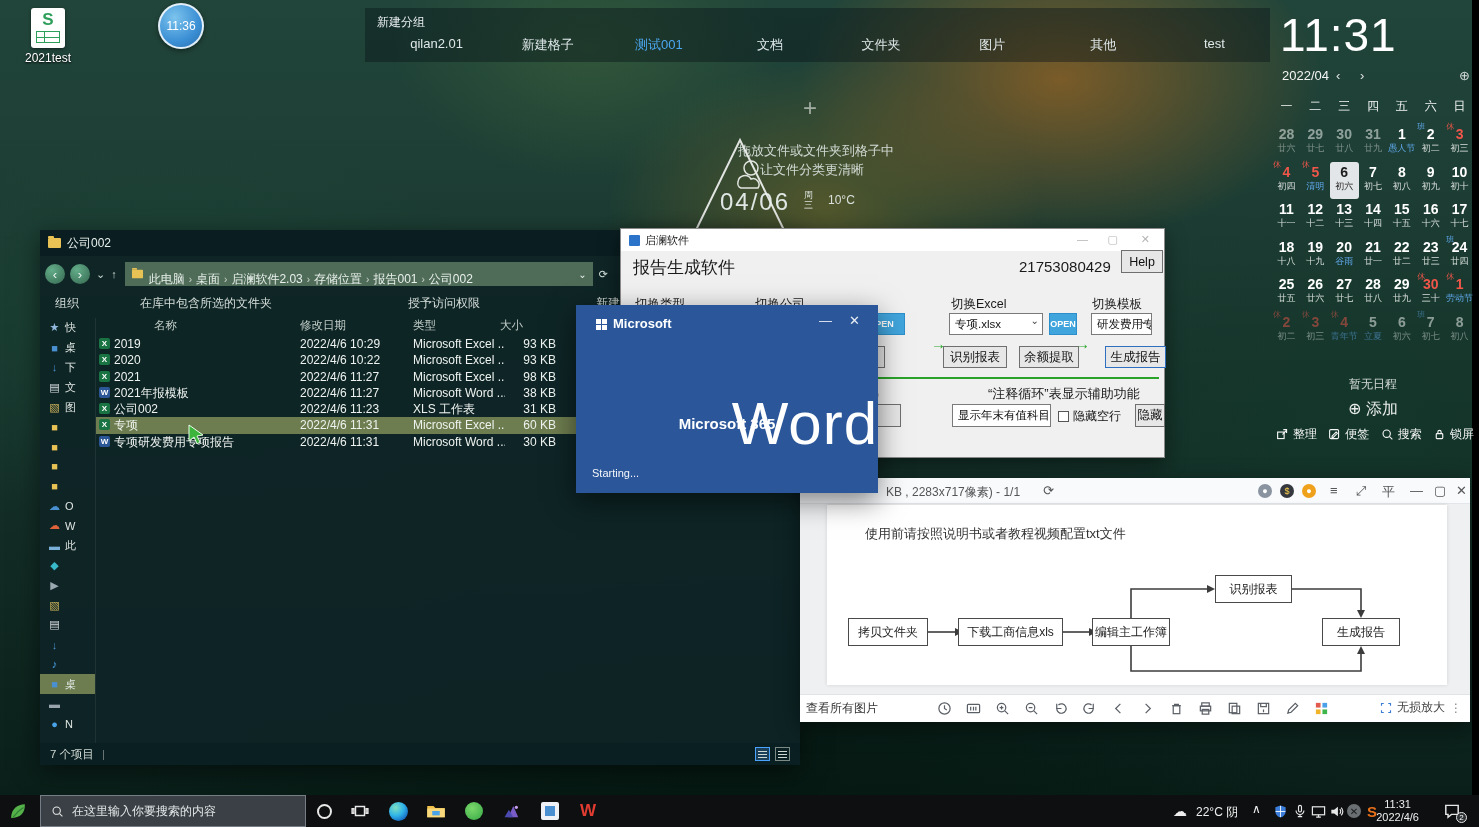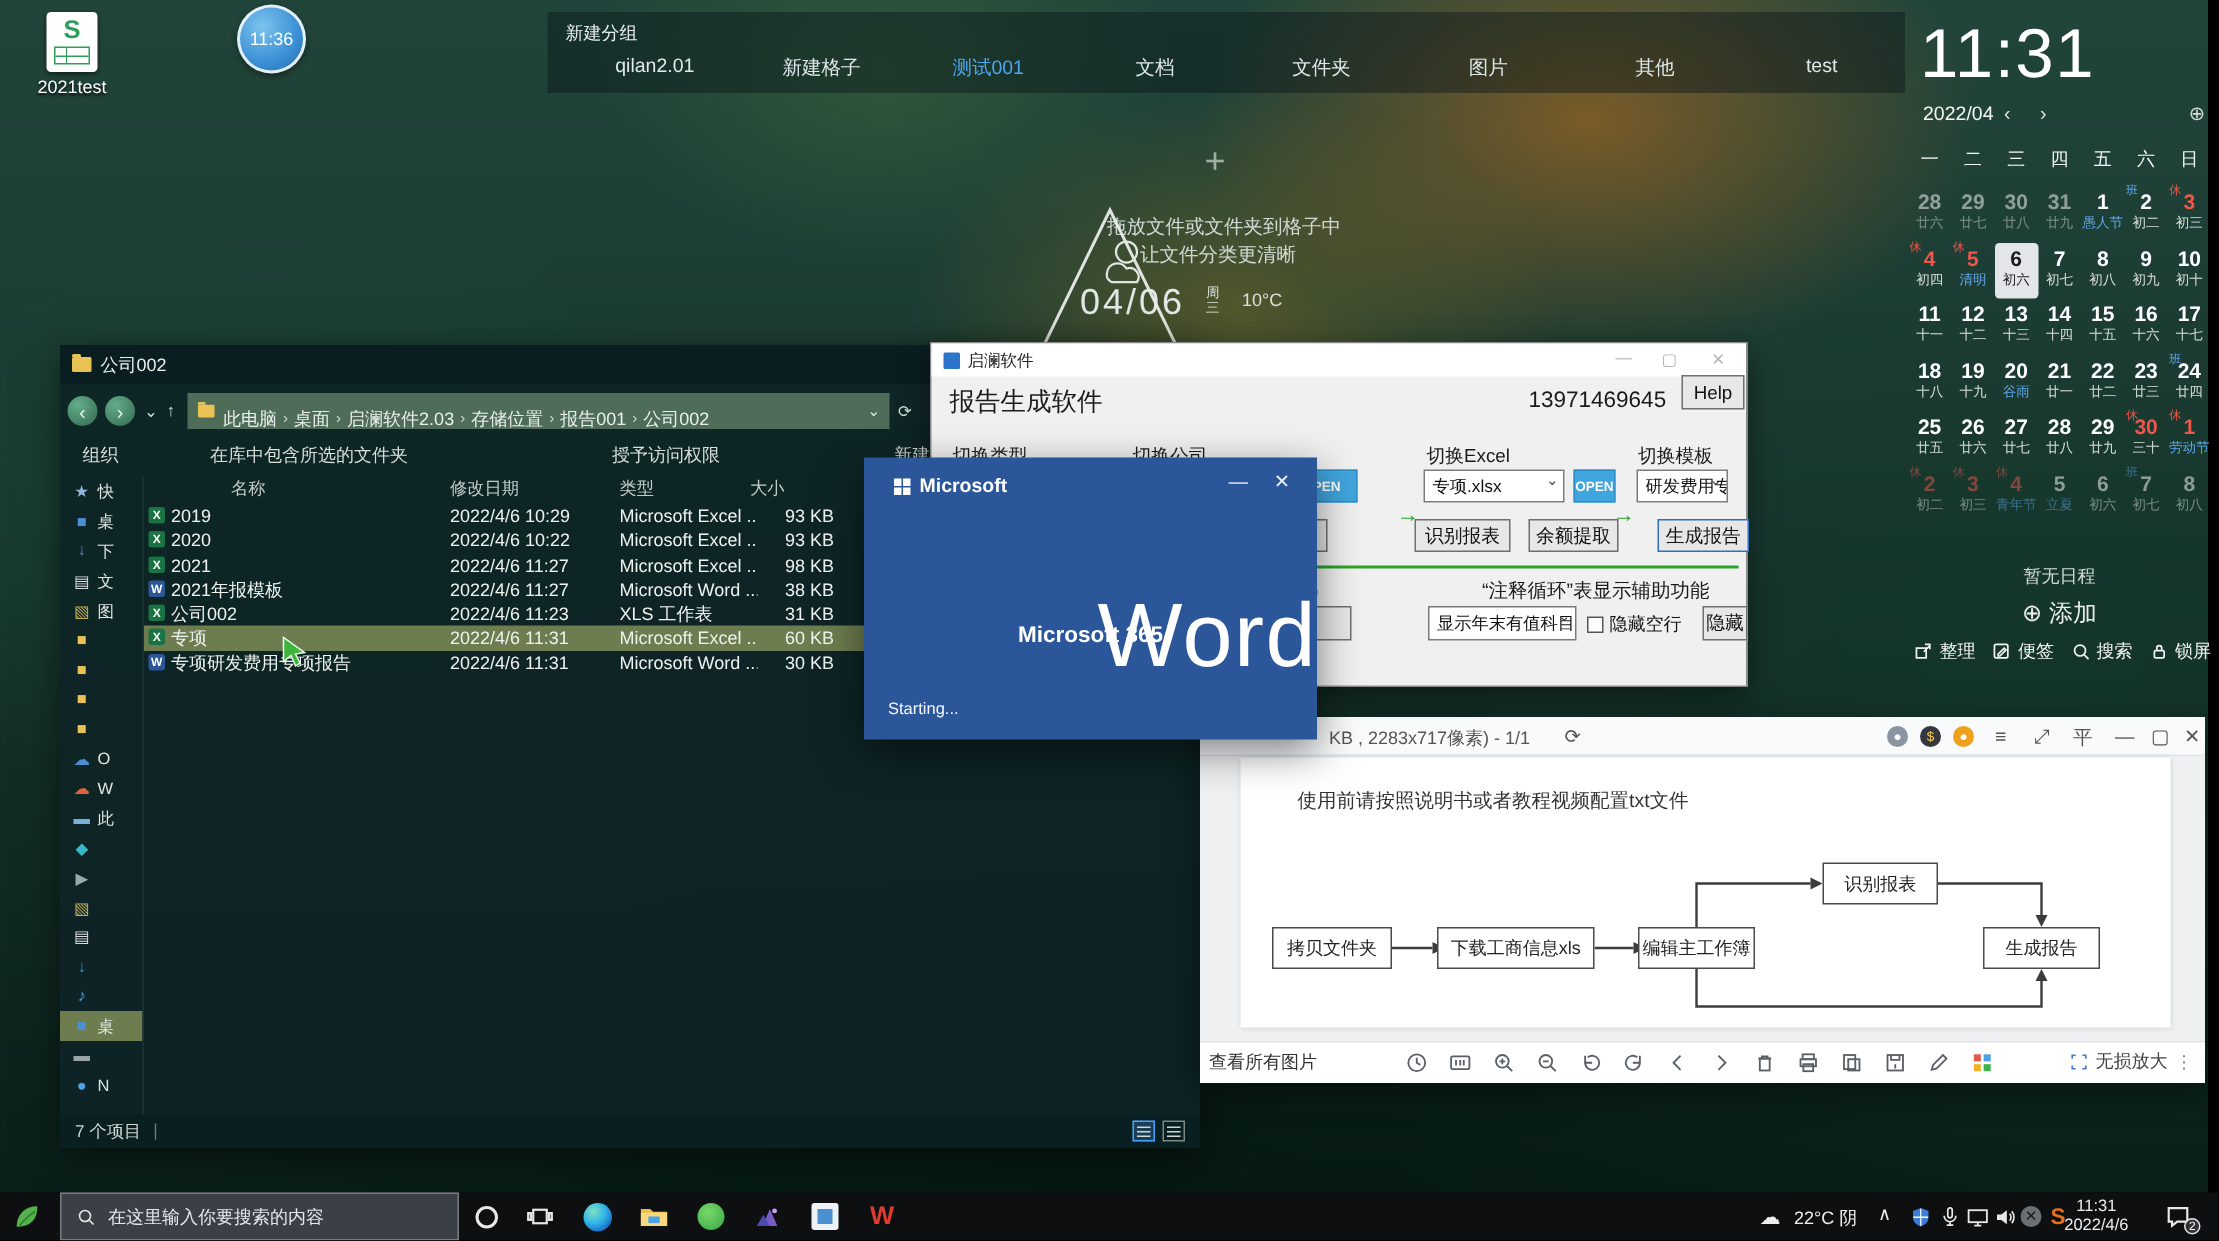--- a/index.html
+++ b/index.html
@@ -624,21 +624,21 @@
     <div id="dialog" class="abs">
       <div id="dlg-title">
         <span style="width:11px;height:11px;background:#2b74c9;display:inline-block;border-radius:1px;"></span>
         <span>启澜软件</span>
       </div>
       <div class="dlg-winbtn" style="right:76px;">—</div>
       <div class="dlg-winbtn" style="right:46px;">▢</div>
       <div class="dlg-winbtn" style="right:14px;">✕</div>
 
       <div class="dlabel" style="left:12px;top:27px;font-size:17px;">报告生成软件</div>
-      <div class="dlabel" style="left:398px;top:29px;font-size:15px;">13971469645</div>
+      <div class="dlabel" style="left:398px;top:29px;font-size:15px;">21753080429</div>
       <div class="btn" style="left:500px;top:21px;width:42px;height:23px;">Help</div>
 
       <div class="dlabel" style="left:14px;top:67px;">切换类型</div>
       <div class="dlabel" style="left:134px;top:67px;">切换公司</div>
       <div class="dlabel" style="left:330px;top:67px;">切换Excel</div>
       <div class="dlabel" style="left:471px;top:67px;">切换模板</div>
 
       <div class="combo" style="left:14px;top:84px;width:100px;"></div>
       <div class="combo" style="left:134px;top:84px;width:96px;"></div>
       <div class="btn open" style="left:236px;top:84px;width:48px;">OPEN</div>

